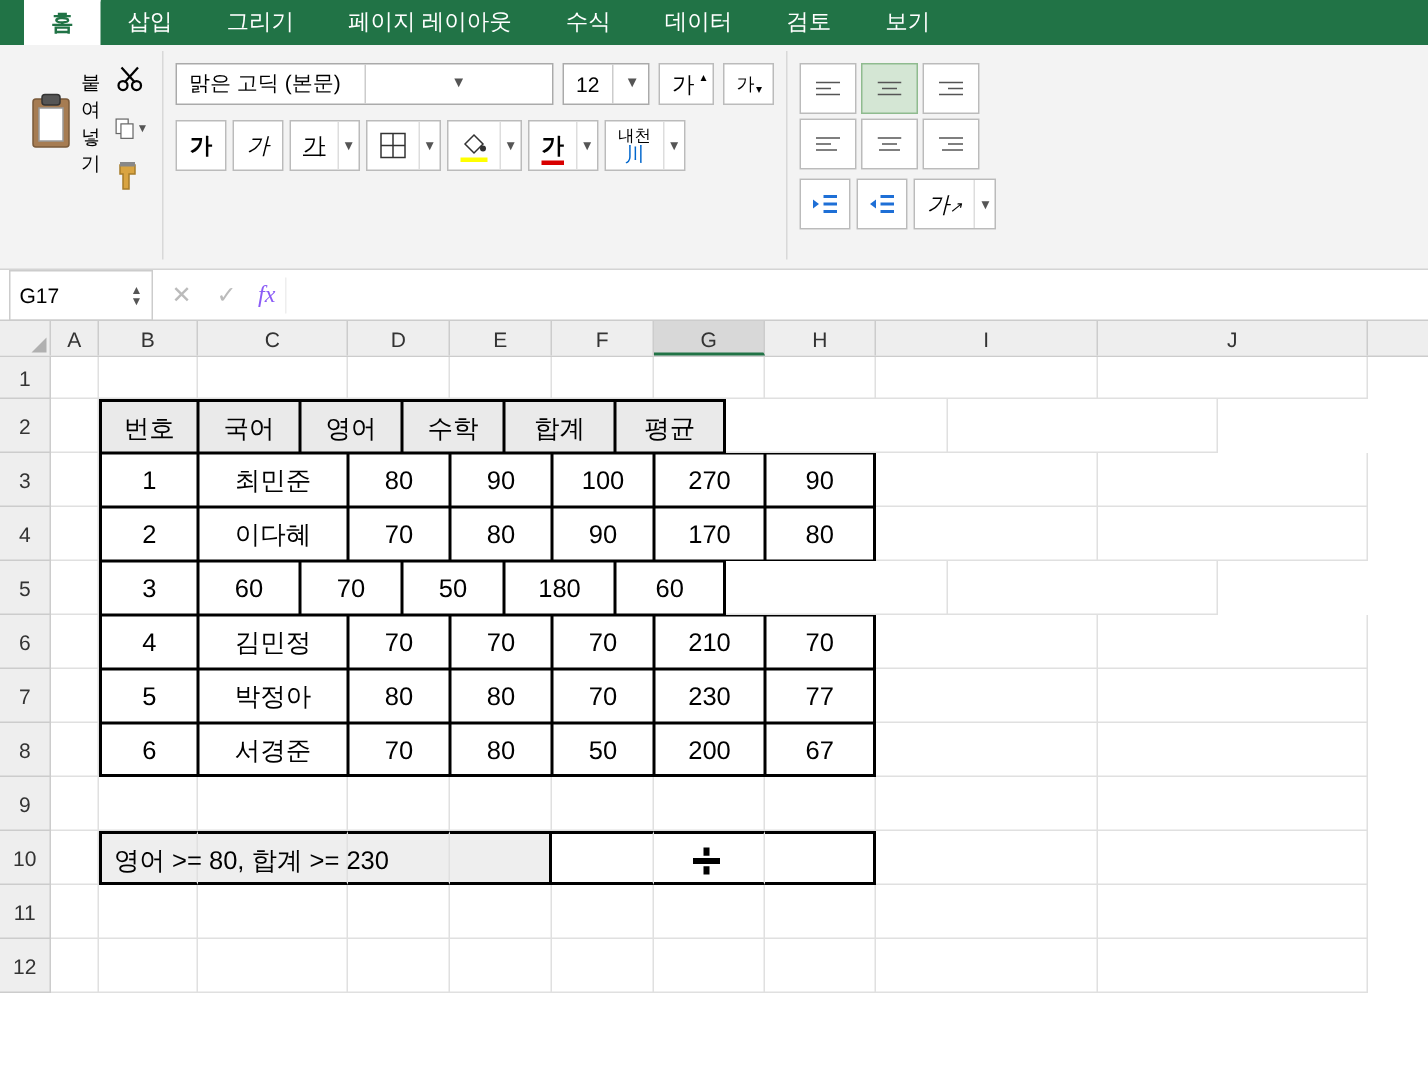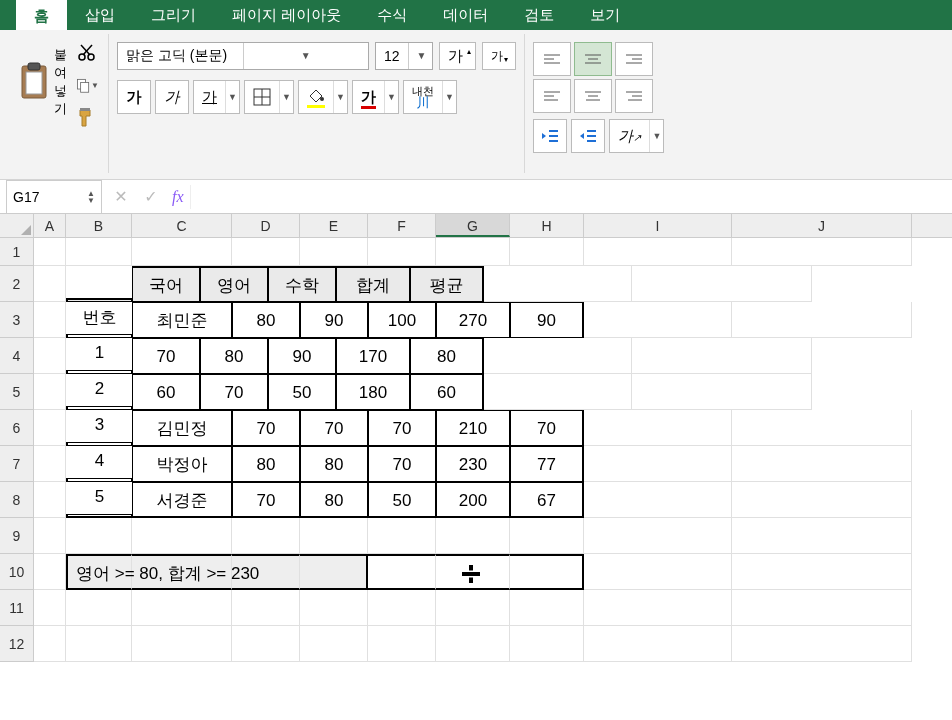--- a/index.html
+++ b/index.html
@@ -63,21 +63,21 @@
   .cF { width: 68px; }
   .cG { width: 74px; }
   .cH { width: 74px; }
   .cI { width: 148px; }
   .cJ { width: 180px; }
 
   
   .tb { border: 1px solid #000 !important; }
   .tb-t { border-top: 2px solid #000 !important; }
   .tb-b { border-bottom: 2px solid #000 !important; }
-  .tb-l { border-left: 2px solid #000 !important; margin-top: 32px; }
+  .tb-l { border-left: 2px solid #000 !important; }
   .tb-r { border-right: 2px solid #000 !important; }
   .hdr { background: #eaeaea !important; font-weight: normal; }
 
   
   .plus-cursor { position: absolute; width: 22px; height: 22px; }
   .plus-cursor::before, .plus-cursor::after { content: ""; position: absolute; background: #000; }
   .plus-cursor::before { left: 9px; top: 2px; width: 4px; height: 18px; box-shadow: 0 0 0 1.5px #fff; }
   .plus-cursor::after { top: 9px; left: 2px; height: 4px; width: 18px; box-shadow: 0 0 0 1.5px #fff; }
 
   
@@ -340,20 +340,21 @@
     <div class="cell cG tb">270</div>
     <div class="cell cH tb tb-r">90</div>
     <div class="cell cI"></div>
     <div class="cell cJ"></div>
   </div>
 
   <div class="row">
     <div class="row-h">4</div>
     <div class="cell cA"></div>
     <div class="cell cB tb tb-l">2</div>
+    <div class="cell cC tb">이다혜</div>
     <div class="cell cD tb">70</div>
     <div class="cell cE tb">80</div>
     <div class="cell cF tb">90</div>
     <div class="cell cG tb">170</div>
     <div class="cell cH tb tb-r">80</div>
     <div class="cell cI"></div>
     <div class="cell cJ"></div>
   </div>
 
   <div class="row">

